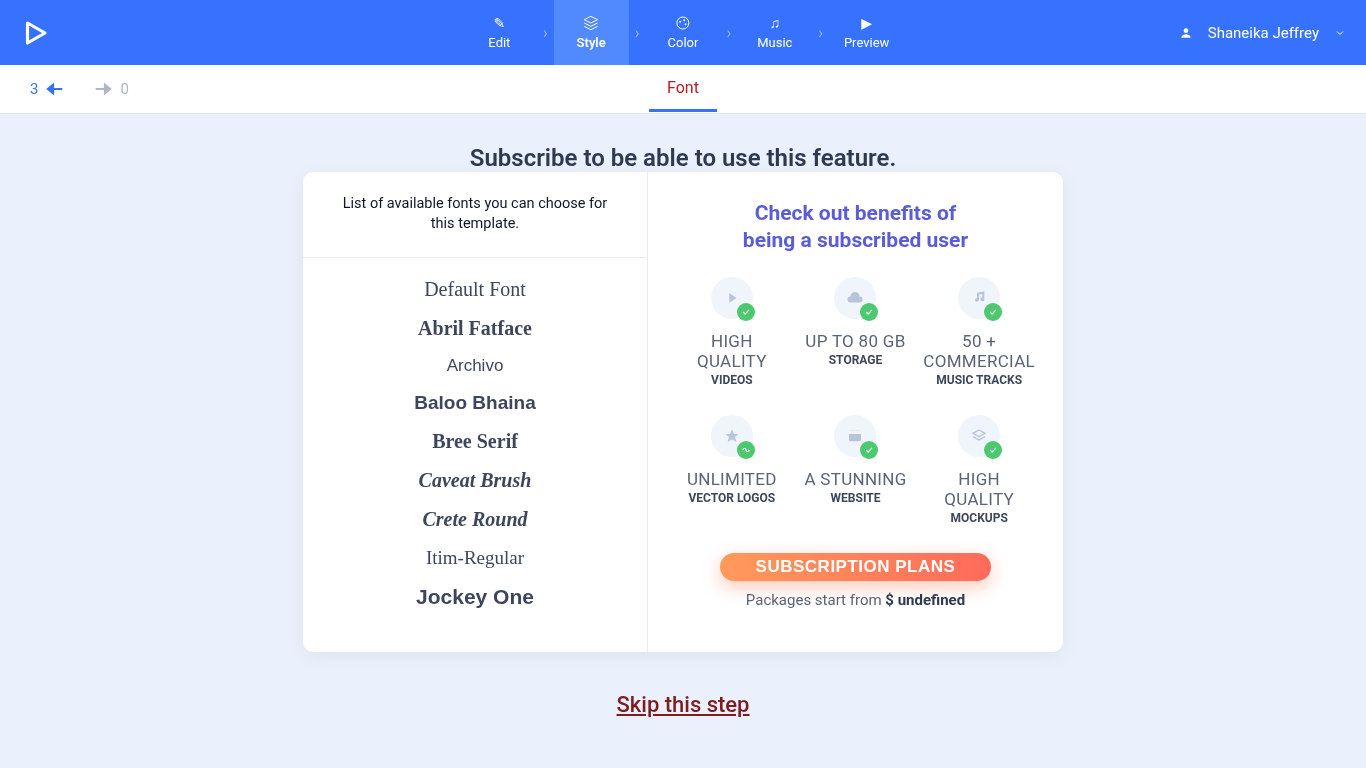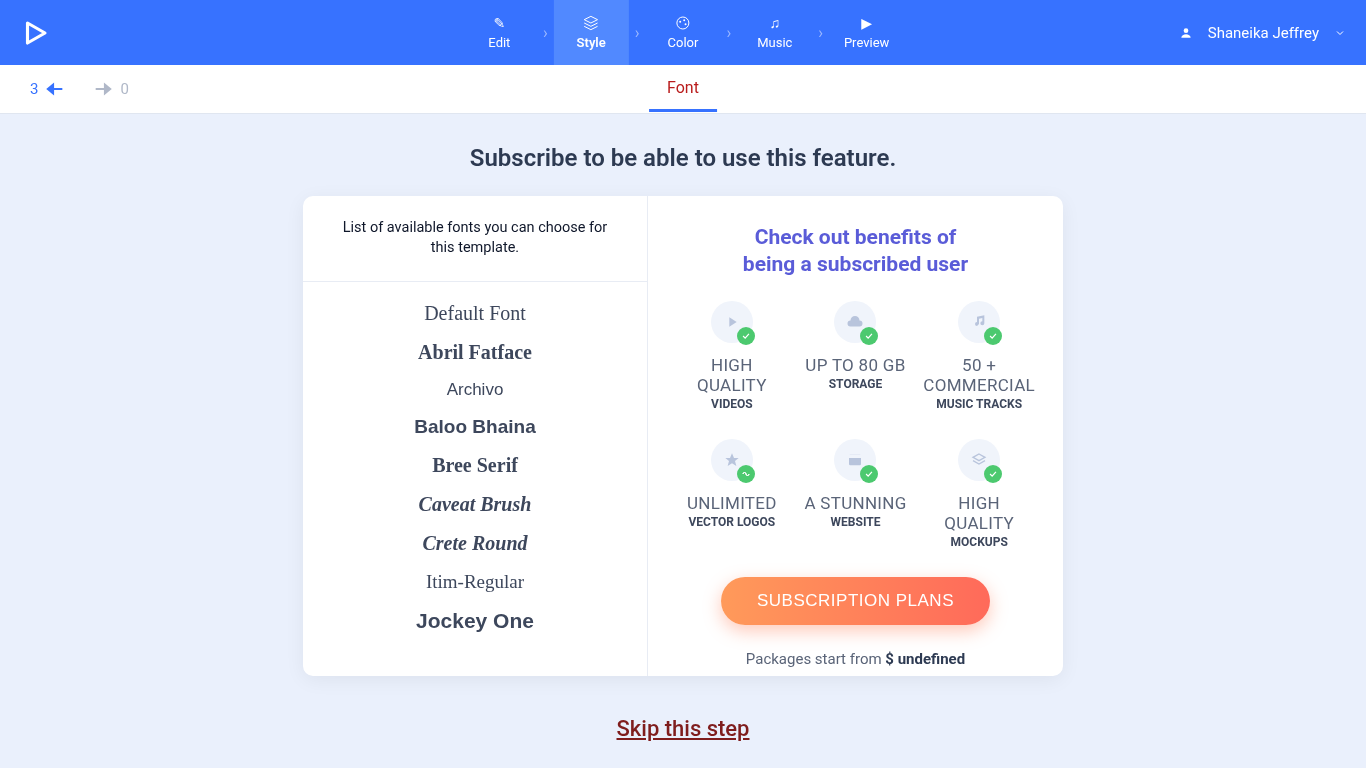--- a/index.html
+++ b/index.html
@@ -15,21 +15,21 @@
 .user { margin-left: auto; display: flex; align-items: center; color: #fff; font-size: 15px; cursor: pointer; gap: 15px; }
 .user-icon { font-size: 14px; }
 
 .undobar { background: #fff; height: 49px; display: flex; align-items: center; padding: 0 30px; position: relative; border-bottom: 1px solid #e0e6f0; }
 .undo-group { display: flex; align-items: center; gap: 8px; }
 .undo-btn { display: flex; align-items: center; gap: 6px; color: #3772ff; font-size: 15px; cursor: pointer; }
 .redo-btn { display: flex; align-items: center; gap: 6px; color: #b0b8c8; font-size: 15px; cursor: pointer; margin-left: 18px; }
 .tab { position: absolute; left: 50%; transform: translateX(-50%); color: #b91c1c; font-size: 16px; padding: 12px 18px; border-bottom: 3px solid #3772ff; cursor: pointer; }
 
 .main { padding: 30px 0 0; display: flex; flex-direction: column; align-items: center; }
-.headline { font-size: 24px; font-weight: 600; color: #2d3a52; margin-bottom: 24px; }
+.headline { font-size: 24px; font-weight: 600; color: #2d3a52; }
 
 .panel { display: flex; background: #fff; border-radius: 10px; box-shadow: 0 4px 20px rgba(0,0,0,0.06); width: 760px; height: 480px; overflow: hidden; }
 
 .fontcol { width: 345px; border-right: 1px solid #e8ecf4; display: flex; flex-direction: column; }
 .fontcol-head { padding: 22px 28px; text-align: center; color: #0f172a; font-size: 14.5px; line-height: 1.4; border-bottom: 1px solid #e8ecf4; }
 .fontlist { flex: 1; overflow-y: auto; padding: 12px 0; }
 .fontitem { text-align: center; padding: 8px 0; color: #3d475c; font-size: 20px; cursor: pointer; }
 .f1 { font-family: 'Times New Roman', serif; }
 .f2 { font-family: 'Georgia', serif; font-weight: 900; }
 .f3 { font-family: Arial, sans-serif; font-size: 17px; }
@@ -45,22 +45,22 @@
 
 .subcol { flex: 1; padding: 28px 26px; display: flex; flex-direction: column; align-items: center; }
 .subtitle { font-size: 21px; font-weight: 700; color: #5a5cd8; text-align: center; line-height: 1.3; margin-bottom: 22px; }
 .benefits { display: grid; grid-template-columns: repeat(3, 1fr); gap: 28px 8px; width: 100%; margin-bottom: 28px; }
 .benefit { display: flex; flex-direction: column; align-items: center; text-align: center; }
 .benefit-icon { width: 42px; height: 42px; border-radius: 50%; background: #f0f4fb; display: flex; align-items: center; justify-content: center; position: relative; margin-bottom: 12px; color: #b8c4dc; font-size: 16px; }
 .benefit-check { position: absolute; bottom: -2px; right: -2px; width: 18px; height: 18px; border-radius: 50%; background: #4cc96f; display: flex; align-items: center; justify-content: center; color: #fff; font-size: 10px; }
 .benefit-t1 { font-size: 17px; color: #5a6478; letter-spacing: 0.3px; }
 .benefit-t2 { font-size: 12px; font-weight: 700; color: #3d475c; margin-top: 2px; }
 
-.plans-btn { background: linear-gradient(90deg, #ff9a5a, #ff6a5a); color: #fff; font-size: 17px; font-weight: 400; padding: 14px 36px; border-radius: 30px; border: none; cursor: pointer; letter-spacing: 0.5px; box-shadow: 0 6px 18px rgba(255,120,80,0.4); }
-.pkgline { margin-top: 25px; font-size: 15px; color: #5a6478; }
+.plans-btn { background: linear-gradient(90deg, #ff9a5a, #ff6a5a); color: #fff; font-size: 17px; font-weight: 700; padding: 4px 36px; border-radius: 30px; border: none; cursor: pointer; letter-spacing: 0.5px; box-shadow: 0 6px 18px rgba(255,120,80,0.4); }
+.pkgline { margin-top: 10px; font-size: 15px; color: #5a6478; }
 .pkgline b { color: #2d3a52; }
 
 .skip { margin-top: 40px; font-size: 22px; color: #7f1d1d; text-decoration: underline; cursor: pointer; font-weight: 500; }
 
 svg { display: block; }
 </style>
 </head>
 <body>
 
 <div class="topbar">

